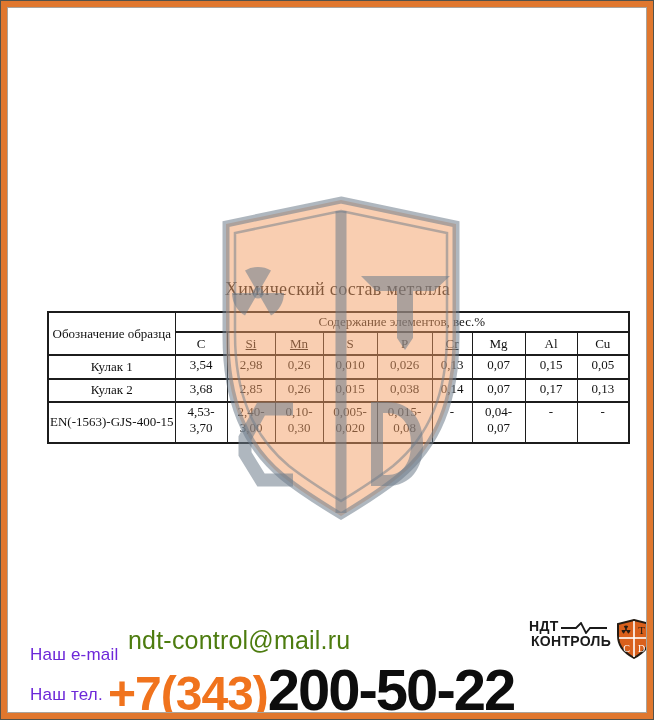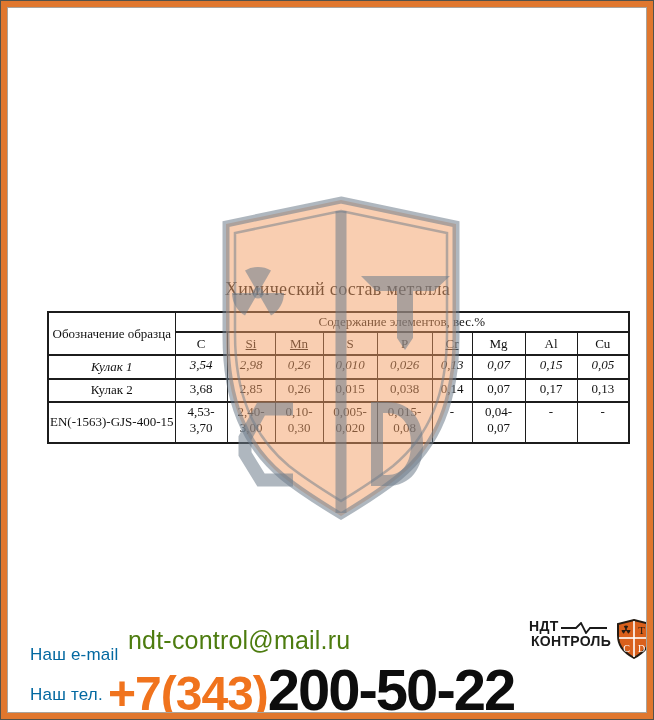--- a/index.html
+++ b/index.html
@@ -13,32 +13,32 @@
     font-family:"Liberation Serif",serif;font-size:18px;color:#151515;letter-spacing:.3px;}
   table.chem{position:absolute;left:39px;top:303px;width:581px;border-collapse:collapse;table-layout:fixed;
     font-family:"Liberation Serif",serif;font-size:13px;color:#111;}
   table.chem td{border:1px solid #1c1c1c;border-top-width:2px;border-bottom-width:2px;
     text-align:center;vertical-align:top;padding:1px 1px 0 1px;white-space:pre-line;line-height:1.25;}
   table.chem{border:2px solid #1c1c1c;}
   table.chem td.corner{vertical-align:middle;}
   table.chem td.label{vertical-align:middle;padding:0;}
   table.chem tr.h1{height:20px;}
   table.chem tr.h2{height:23px;}
-  table.chem tr.r1{height:24px;font-style:italic;}
+  table.chem tr.r1{height:24px;}
   table.chem tr.r2{height:23px;margin-left:44px;}
   table.chem tr.r3{height:41px;}
   table.chem td.group{text-align:center;vertical-align:middle;}
   table.chem td.u{text-decoration:underline;}
   table.chem tr.h2 td{vertical-align:middle;}
 
   
   .watermark{position:absolute;left:213px;top:188px;width:240px;height:325px;z-index:10;pointer-events:none;}
 
   
-  .contact-label{position:absolute;color:#0369a1;font-size:17px;letter-spacing:.2px;}
+  .contact-label{position:absolute;color:#6d28d9;font-size:17px;letter-spacing:.2px;}
   .email-label{left:22px;top:637px;}
   .phone-label{left:22px;top:677px;}
   .email-value{position:absolute;left:120px;top:618px;font-size:25px;color:#4d7c0f;letter-spacing:.2px;}
   .logo{position:absolute;left:521px;top:611px;display:flex;align-items:flex-start;}
   .logo-text{width:84px;text-align:center;color:#1a1a1a;font-weight:bold;font-size:14px;line-height:15px;letter-spacing:.3px;}
   .logo-line1{display:flex;align-items:center;gap:2px;}
   .logo-pulse{display:inline-block;margin-top:2px;}
   .logo-shield{margin-left:4px;}
   .phone-line{position:absolute;left:100px;top:648px;display:flex;align-items:baseline;}
   .phone-prefix{color:#f0731d;font-weight:bold;font-size:48px;letter-spacing:-1px;text-align:right;}

